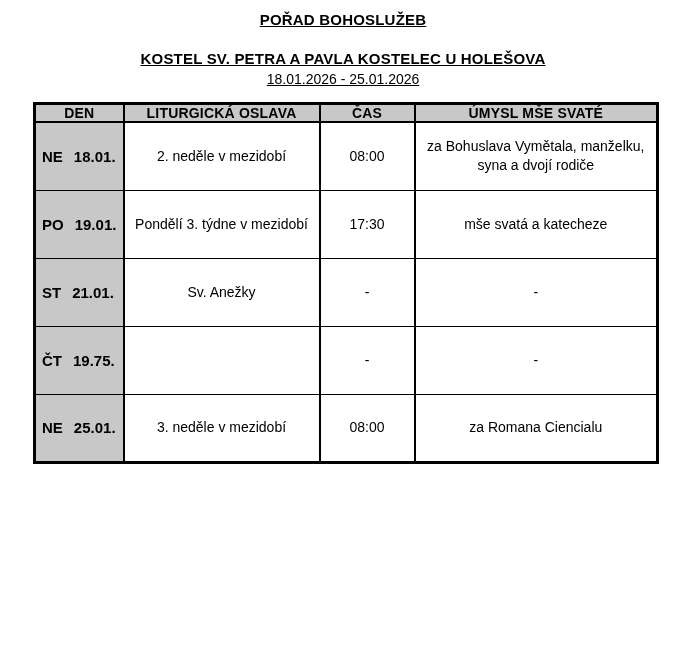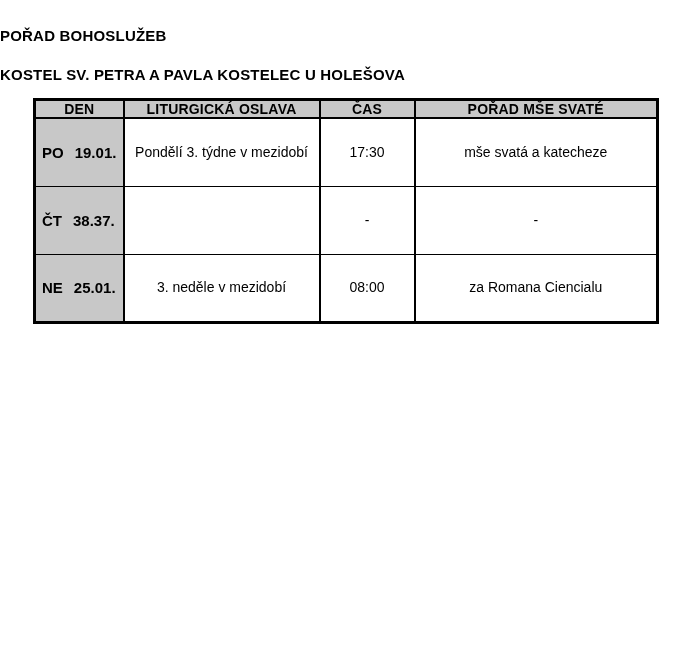--- a/index.html
+++ b/index.html
@@ -6,22 +6,23 @@
   html, body {
     width: 686px;
     height: 672px;
     background: #ffffff;
     font-family: "Liberation Sans", sans-serif;
     color: #000000;
   }
   .page { width: 686px; height: 672px; overflow: hidden; }
 
   .doc-header {
-    text-align: left;
-    padding-top: 26px;
+    text-align: center;
+    padding-top: 10px;
+    text-decoration: underline;
   }
   .doc-title {
     font-size: 15px;
     font-weight: bold;
     line-height: 20px;
     letter-spacing: 0.2px;
   }
   .doc-subtitle {
     font-size: 15px;
     font-weight: bold;
@@ -89,46 +90,59 @@
   }
 </style>
 </head>
 <body>
 
 <div class="page">
 
   <div class="doc-header">
     <div class="doc-title">POŘAD BOHOSLUŽEB</div>
     <div class="doc-subtitle">KOSTEL SV. PETRA A PAVLA KOSTELEC U HOLEŠOVA</div>
+    <div class="doc-daterange">18.01.2026 - 25.01.2026</div>
   </div>
 
   <table class="schedule">
     <colgroup>
       <col class="c-den">
         <col class="c-osl">
         <col class="c-cas">
         <col class="c-umysl">
     </colgroup>
     <thead>
       <tr>
         <th>DEN</th>
         <th>LITURGICKÁ OSLAVA</th>
         <th>ČAS</th>
-        <th>POŘAD MŠE SVATÉ</th>
+        <th>ÚMYSL MŠE SVATÉ</th>
       </tr>
     </thead>
     <tbody id="schedule-body">
+        <tr>
+          <td class="day-cell"><span class="day-abbr">NE</span><span class="day-date">18.01.</span></td>
+          <td class="celebration-cell">2. neděle v mezidobí</td>
+          <td class="time-cell">08:00</td>
+          <td class="intention-cell">za Bohuslava Vymětala, manželku, syna a dvojí rodiče</td>
+        </tr>
         <tr>
           <td class="day-cell"><span class="day-abbr">PO</span><span class="day-date">19.01.</span></td>
           <td class="celebration-cell">Pondělí 3. týdne v mezidobí</td>
           <td class="time-cell">17:30</td>
           <td class="intention-cell">mše svatá a katecheze</td>
         </tr>
         <tr>
-          <td class="day-cell"><span class="day-abbr">ČT</span><span class="day-date">38.37.</span></td>
+          <td class="day-cell"><span class="day-abbr">ST</span><span class="day-date">21.01.</span></td>
+          <td class="celebration-cell">Sv. Anežky</td>
+          <td class="time-cell">-</td>
+          <td class="intention-cell">-</td>
+        </tr>
+        <tr>
+          <td class="day-cell"><span class="day-abbr">ČT</span><span class="day-date">19.75.</span></td>
           <td class="celebration-cell"></td>
           <td class="time-cell">-</td>
           <td class="intention-cell">-</td>
         </tr>
         <tr>
           <td class="day-cell"><span class="day-abbr">NE</span><span class="day-date">25.01.</span></td>
           <td class="celebration-cell">3. neděle v mezidobí</td>
           <td class="time-cell">08:00</td>
           <td class="intention-cell">za Romana Ciencialu</td>
         </tr>

